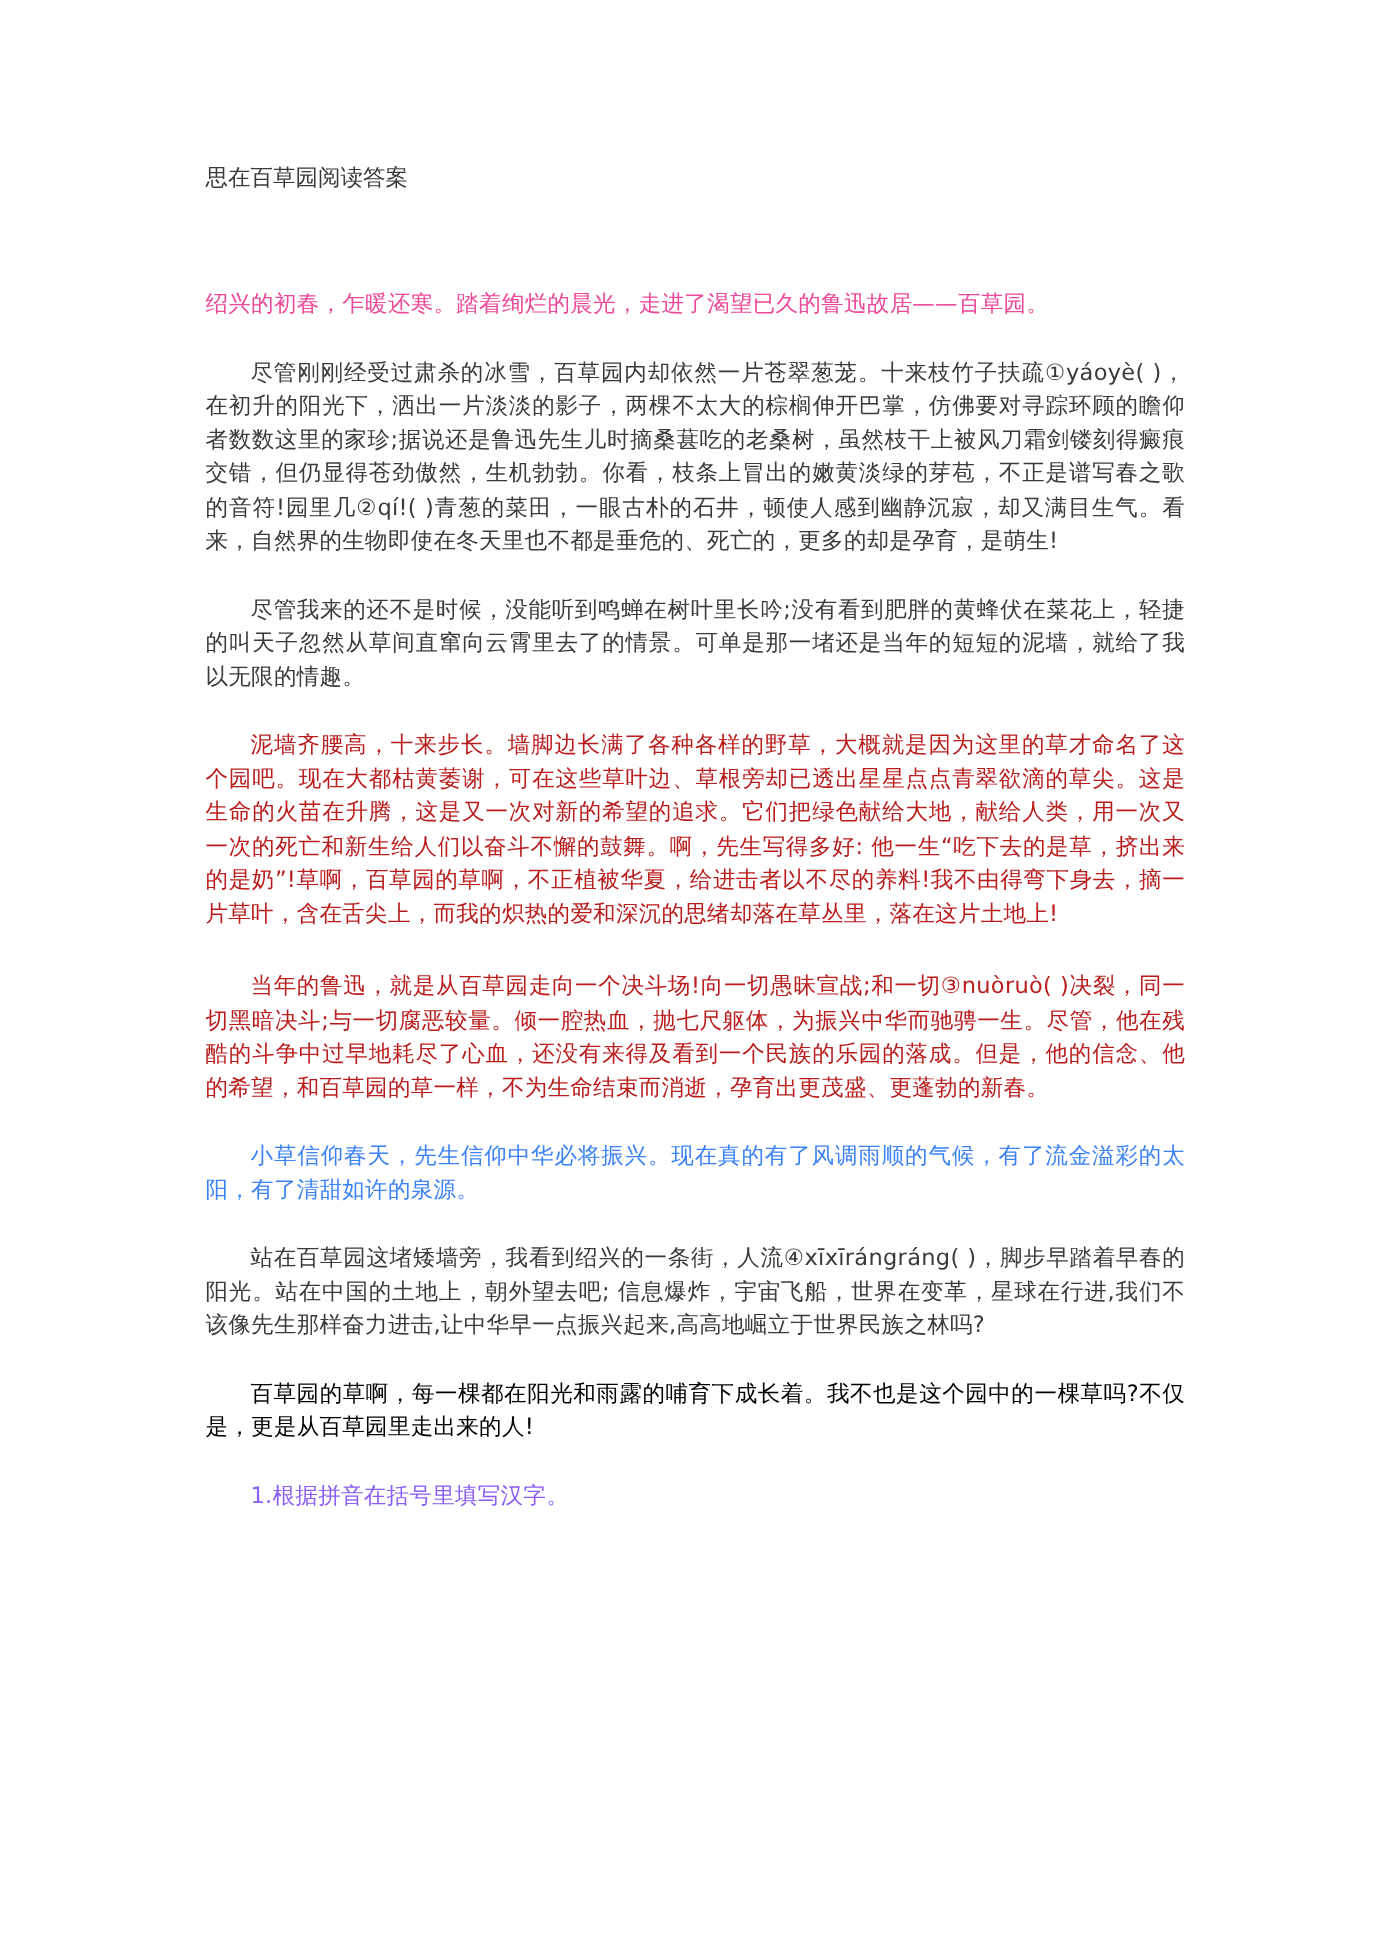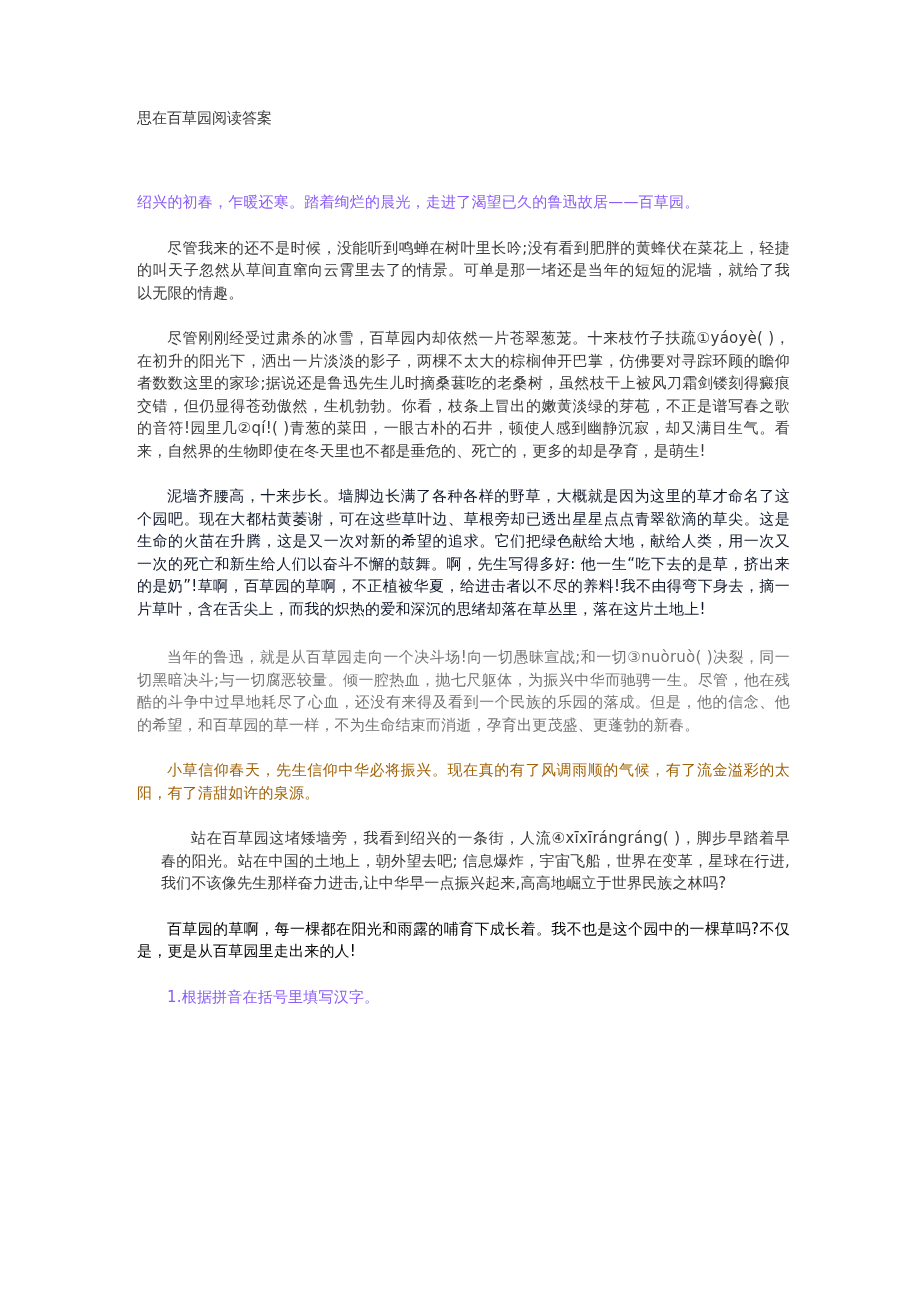--- a/index.html
+++ b/index.html
@@ -43,23 +43,23 @@
   .para:last-child {
     margin-bottom: 0;
   }
 </style>
 </head>
 <body style="background: rgb(255, 255, 255);">
 
 <div class="page">
   <div class="doc-title">思在百草园阅读答案</div>
   <div class="doc-body" id="doc-body">
-      <p class="para" style="color: #8b5cf6; margin-top: 12px;">绍兴的初春，乍暖还寒。踏着绚烂的晨光，走进了渴望已久的鲁迅故居——百草园。</p>
+      <p class="para" style="color: #ec4899; margin-top: 12px;">绍兴的初春，乍暖还寒。踏着绚烂的晨光，走进了渴望已久的鲁迅故居——百草园。</p>
+      <p class="para indent" style="color: rgb(58, 58, 58);">尽管刚刚经受过肃杀的冰雪，百草园内却依然一片苍翠葱茏。十来枝竹子扶疏①yáoyè( )，在初升的阳光下，洒出一片淡淡的影子，两棵不太大的棕榈伸开巴掌，仿佛要对寻踪环顾的瞻仰者数数这里的家珍;据说还是鲁迅先生儿时摘桑葚吃的老桑树，虽然枝干上被风刀霜剑镂刻得癜痕交错，但仍显得苍劲傲然，生机勃勃。你看，枝条上冒出的嫩黄淡绿的芽苞，不正是谱写春之歌的音符!园里几②qí!( )青葱的菜田，一眼古朴的石井，顿使人感到幽静沉寂，却又满目生气。看来，自然界的生物即使在冬天里也不都是垂危的、死亡的，更多的却是孕育，是萌生!</p>
       <p class="para indent" style="color: rgb(58, 58, 58);">尽管我来的还不是时候，没能听到鸣蝉在树叶里长吟;没有看到肥胖的黄蜂伏在菜花上，轻捷的叫天子忽然从草间直窜向云霄里去了的情景。可单是那一堵还是当年的短短的泥墙，就给了我以无限的情趣。</p>
-      <p class="para indent" style="color: rgb(58, 58, 58);">尽管刚刚经受过肃杀的冰雪，百草园内却依然一片苍翠葱茏。十来枝竹子扶疏①yáoyè( )，在初升的阳光下，洒出一片淡淡的影子，两棵不太大的棕榈伸开巴掌，仿佛要对寻踪环顾的瞻仰者数数这里的家珍;据说还是鲁迅先生儿时摘桑葚吃的老桑树，虽然枝干上被风刀霜剑镂刻得癜痕交错，但仍显得苍劲傲然，生机勃勃。你看，枝条上冒出的嫩黄淡绿的芽苞，不正是谱写春之歌的音符!园里几②qí!( )青葱的菜田，一眼古朴的石井，顿使人感到幽静沉寂，却又满目生气。看来，自然界的生物即使在冬天里也不都是垂危的、死亡的，更多的却是孕育，是萌生!</p>
-      <p class="para indent" style="color: #0f172a;">泥墙齐腰高，十来步长。墙脚边长满了各种各样的野草，大概就是因为这里的草才命名了这个园吧。现在大都枯黄萎谢，可在这些草叶边、草根旁却已透出星星点点青翠欲滴的草尖。这是生命的火苗在升腾，这是又一次对新的希望的追求。它们把绿色献给大地，献给人类，用一次又一次的死亡和新生给人们以奋斗不懈的鼓舞。啊，先生写得多好: 他一生“吃下去的是草，挤出来的是奶”!草啊，百草园的草啊，不正植被华夏，给进击者以不尽的养料!我不由得弯下身去，摘一片草叶，含在舌尖上，而我的炽热的爱和深沉的思绪却落在草丛里，落在这片土地上!</p>
-      <p class="para indent" style="color: #737373; margin-top: 26px;">当年的鲁迅，就是从百草园走向一个决斗场!向一切愚昧宣战;和一切③nuòruò( )决裂，同一切黑暗决斗;与一切腐恶较量。倾一腔热血，抛七尺躯体，为振兴中华而驰骋一生。尽管，他在残酷的斗争中过早地耗尽了心血，还没有来得及看到一个民族的乐园的落成。但是，他的信念、他的希望，和百草园的草一样，不为生命结束而消逝，孕育出更茂盛、更蓬勃的新春。</p>
-      <p class="para indent" style="color: #a16207;">小草信仰春天，先生信仰中华必将振兴。现在真的有了风调雨顺的气候，有了流金溢彩的太阳，有了清甜如许的泉源。</p>
-      <p class="para indent" style="color: rgb(58, 58, 58); margin-left: 24px;">站在百草园这堵矮墙旁，我看到绍兴的一条街，人流④xīxīrángráng( )，脚步早踏着早春的阳光。站在中国的土地上，朝外望去吧; 信息爆炸，宇宙飞船，世界在变革，星球在行进,我们不该像先生那样奋力进击,让中华早一点振兴起来,高高地崛立于世界民族之林吗?</p>
+      <p class="para indent" style="color: #b91c1c;">泥墙齐腰高，十来步长。墙脚边长满了各种各样的野草，大概就是因为这里的草才命名了这个园吧。现在大都枯黄萎谢，可在这些草叶边、草根旁却已透出星星点点青翠欲滴的草尖。这是生命的火苗在升腾，这是又一次对新的希望的追求。它们把绿色献给大地，献给人类，用一次又一次的死亡和新生给人们以奋斗不懈的鼓舞。啊，先生写得多好: 他一生“吃下去的是草，挤出来的是奶”!草啊，百草园的草啊，不正植被华夏，给进击者以不尽的养料!我不由得弯下身去，摘一片草叶，含在舌尖上，而我的炽热的爱和深沉的思绪却落在草丛里，落在这片土地上!</p>
+      <p class="para indent" style="color: #b91c1c; margin-top: 26px;">当年的鲁迅，就是从百草园走向一个决斗场!向一切愚昧宣战;和一切③nuòruò( )决裂，同一切黑暗决斗;与一切腐恶较量。倾一腔热血，抛七尺躯体，为振兴中华而驰骋一生。尽管，他在残酷的斗争中过早地耗尽了心血，还没有来得及看到一个民族的乐园的落成。但是，他的信念、他的希望，和百草园的草一样，不为生命结束而消逝，孕育出更茂盛、更蓬勃的新春。</p>
+      <p class="para indent" style="color: #3b82f6;">小草信仰春天，先生信仰中华必将振兴。现在真的有了风调雨顺的气候，有了流金溢彩的太阳，有了清甜如许的泉源。</p>
+      <p class="para indent" style="color: rgb(58, 58, 58);">站在百草园这堵矮墙旁，我看到绍兴的一条街，人流④xīxīrángráng( )，脚步早踏着早春的阳光。站在中国的土地上，朝外望去吧; 信息爆炸，宇宙飞船，世界在变革，星球在行进,我们不该像先生那样奋力进击,让中华早一点振兴起来,高高地崛立于世界民族之林吗?</p>
       <p class="para indent" style="color: #000000;">百草园的草啊，每一棵都在阳光和雨露的哺育下成长着。我不也是这个园中的一棵草吗?不仅是，更是从百草园里走出来的人!</p>
       <p class="para indent" style="color: #8b5cf6;">1.根据拼音在括号里填写汉字。</p>
     </div>
 </div>
 
 </body></html>

